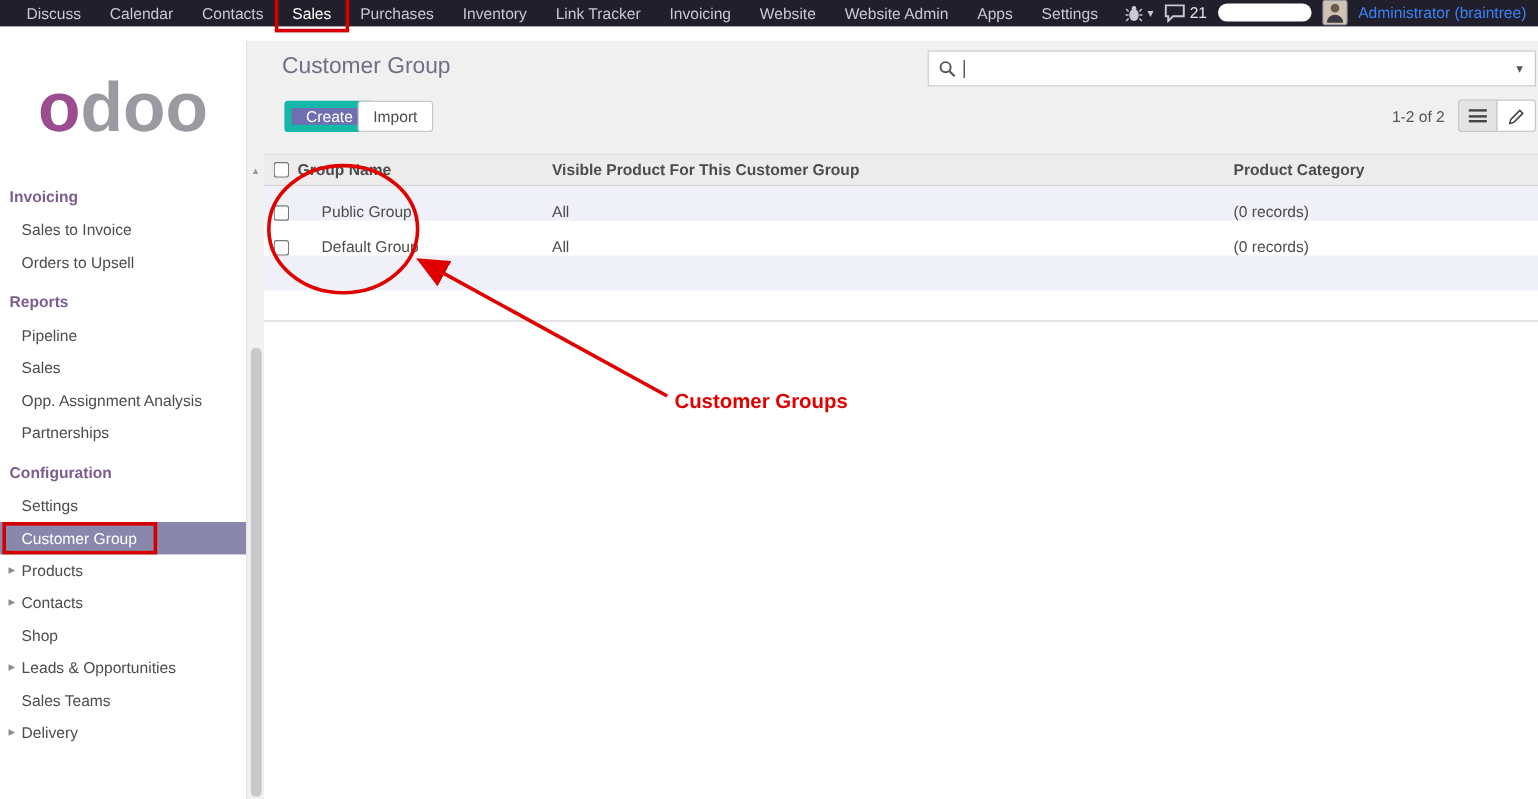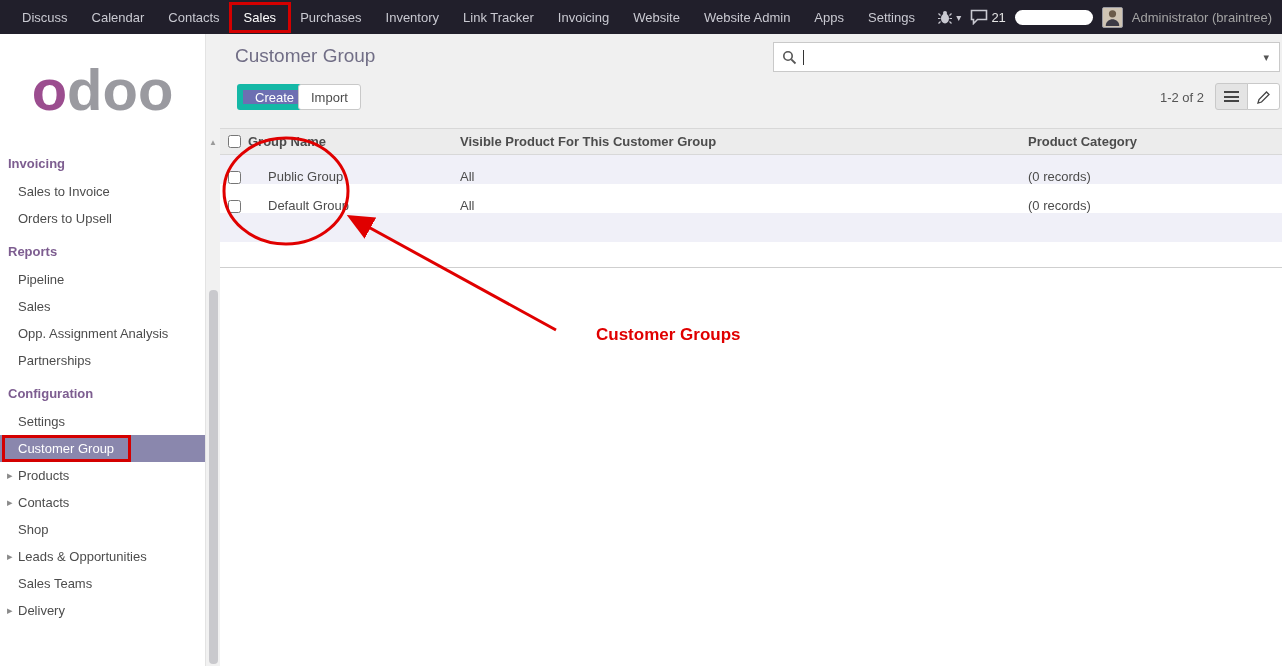--- a/index.html
+++ b/index.html
@@ -1,31 +1,31 @@
 <!DOCTYPE html>
 <html><head>
 <meta charset="utf-8">
 <style>
   * { box-sizing: border-box; }
   html,body { margin:0; padding:0; }
   body { width:1282px; height:666px; font-family:"Liberation Sans",sans-serif; font-size:13px; color:#4c4c4c; background:#fff; }
   .screen { position:relative; width:1282px; height:666px; overflow:hidden; background:#fff; }
 
   
-  .topbar { position:absolute; top:0; left:0; right:0; height:34px; background:#211f2b; display:flex; align-items:center; padding:0 10px; color:#c9c9d1; }
+  .topbar { position:absolute; top:0; left:0; right:0; height:22px; background:#211f2b; display:flex; align-items:flex-start; padding:0 10px; color:#c9c9d1; }
   .topbar-menu { display:flex; align-items:center; list-style:none; margin:0; padding:0; height:100%; }
   .topbar-menu li { padding:5px 12px; white-space:nowrap; cursor:pointer; }
   .topbar-menu li.active { color:#fff; outline:3px solid #d40000; }
   .topbar-right { margin-left:auto; display:flex; align-items:center; gap:9px; }
   .tb-icon { display:flex; align-items:center; gap:3px; cursor:pointer; }
   .tb-caret { font-size:10px; color:#c9c9d1; }
   .chat-count { color:#e5e5e5; }
   .status-pill { width:78px; height:15px; background:#fff; border-radius:8px; }
   .avatar { width:21px; height:21px; border:1px solid #9a9aa2; border-radius:2px; overflow:hidden; background:#cfc4b4; display:flex; align-items:flex-end; justify-content:center; }
-  .user-label { color:#a3a3a3; }
+  .user-label { color:#3b82f6; }
 
   
   .sidebar { position:absolute; top:34px; left:0; width:205px; bottom:0; background:#fff; overflow:hidden; }
   .logo { height:110px; display:flex; align-items:center; justify-content:center; font-size:58px; font-weight:bold; letter-spacing:0px; cursor:pointer; }
   .logo .l-purple { color:#9b4d8f; }
   .logo .l-gray { color:#9a9aa0; }
   .side-nav { margin-top:6px; }
   .side-heading { height:28px; line-height:28px; padding-left:8px; font-weight:bold; color:#7d5d90; }
   .side-heading + .side-heading, .side-item + .side-heading { margin-top:6px; }
   .side-item { position:relative; height:27px; line-height:27px; padding-left:18px; cursor:pointer; white-space:nowrap; }
@@ -67,21 +67,21 @@
   .emptyrow.last { height:26px; border-bottom:1px solid #cfcfcf; }
   .col-check { width:28px; display:flex; justify-content:center; }
   .col-check input { width:13px; height:13px; margin:0; }
   .col-name { width:212px; }
   .trow .col-name { padding-left:20px; }
   .col-visible { width:568px; }
   .col-cat { flex:1; }
 
   
   .ann-svg { position:absolute; inset:0; pointer-events:none; z-index:50; }
-  .ann-label { position:absolute; left:596px; top:325px; color:#e00000; font-weight:bold; font-size:17px; z-index:51; pointer-events:none; }
+  .ann-label { position:absolute; left:562px; top:325px; color:#e00000; font-weight:bold; font-size:17px; z-index:51; pointer-events:none; }
 </style>
 </head>
 <body>
 
 <div class="screen">
 
   <div class="topbar">
     <ul class="topbar-menu">
       <li>Discuss</li>
       <li>Calendar</li>

